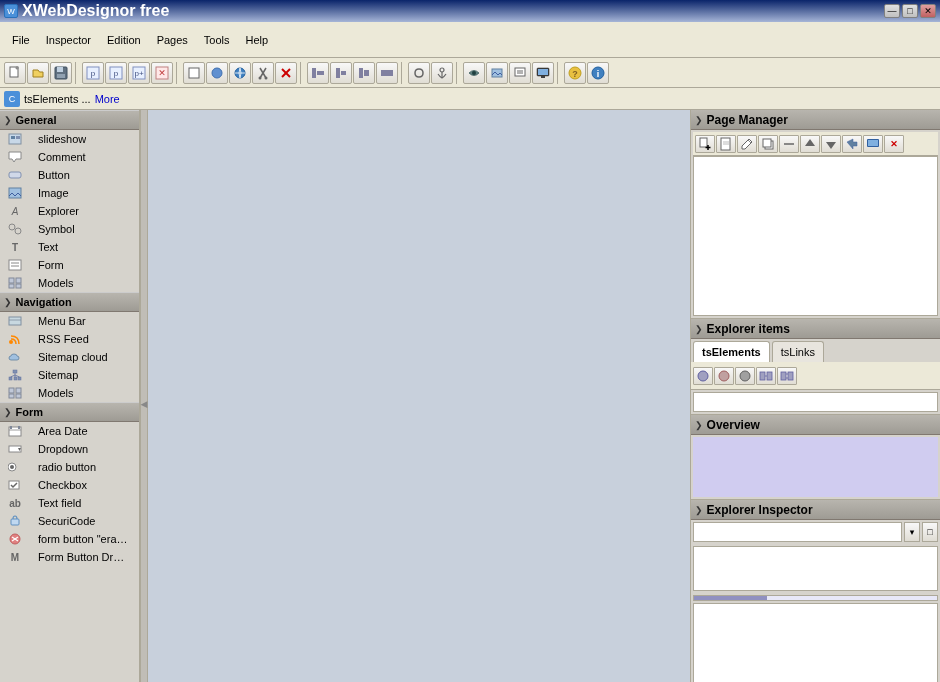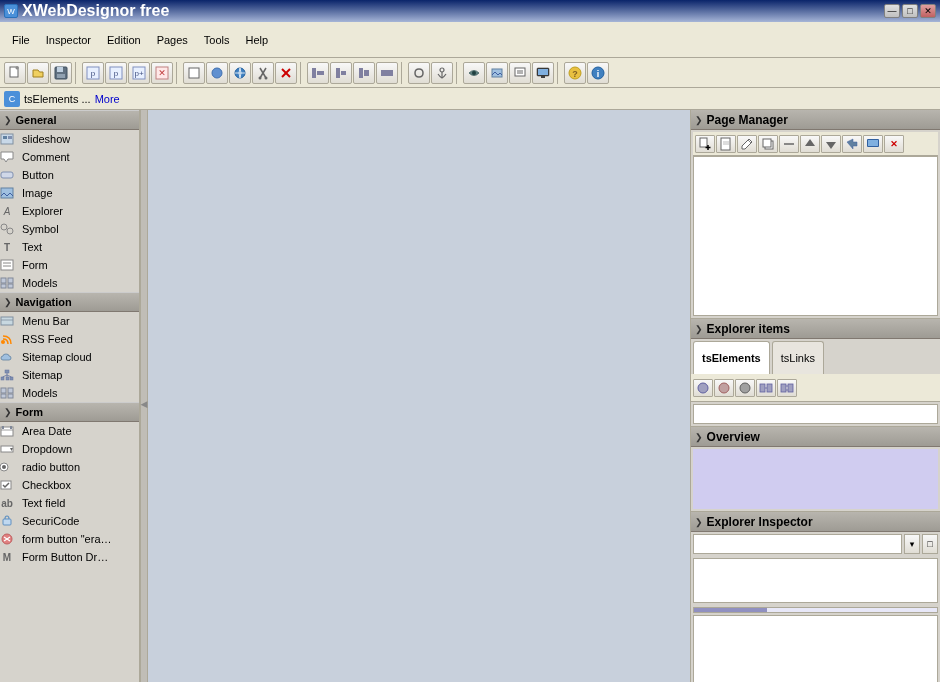--- a/index.html
+++ b/index.html
@@ -177,22 +177,22 @@
     }
     .section-title {
       font-size: 11px;
       font-weight: bold;
       color: #000;
     }
 
     .sidebar-item {
       display: flex;
       align-items: center;
-      padding: 2px 4px 2px 0;
-      gap: 8px;
+      padding: 2px 4px 2px 8px;
+      gap: 16px;
       cursor: pointer;
       height: 18px;
     }
     .sidebar-item-icon {
       width: 14px;
       height: 14px;
       flex-shrink: 0;
       display: flex;
       align-items: center;
       justify-content: center;
@@ -281,21 +281,21 @@
     }
     .pm-btn.red-x { color: #cc0000; font-weight: bold; }
 
     .explorer-tabs {
       display: flex;
       padding: 2px 2px 0 2px;
       gap: 2px;
       background: #d6d3cc;
     }
     .explorer-tab {
-      padding: 10px 8px;
+      padding: 4px 8px;
       font-size: 11px;
       cursor: pointer;
       border: 1px solid #aca899;
       border-bottom: none;
       border-radius: 3px 3px 0 0;
       background: #e8e5de;
     }
     .explorer-tab.active {
       background: white;
       font-weight: bold;

